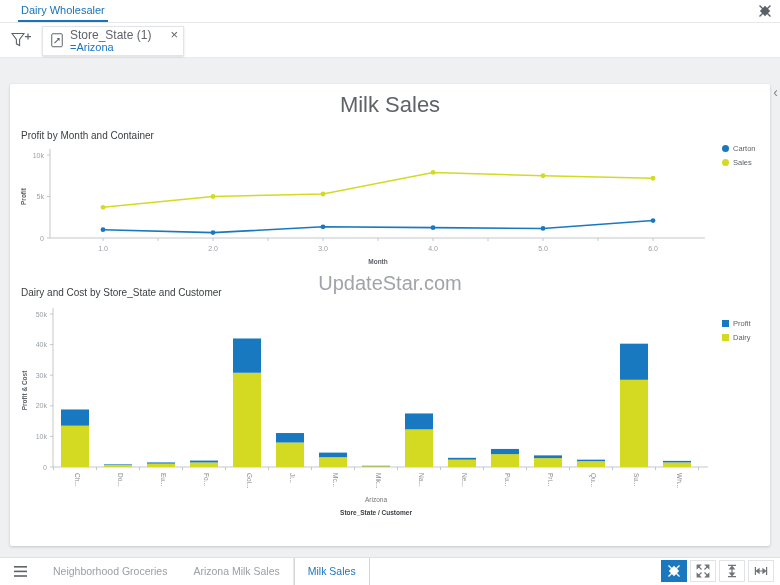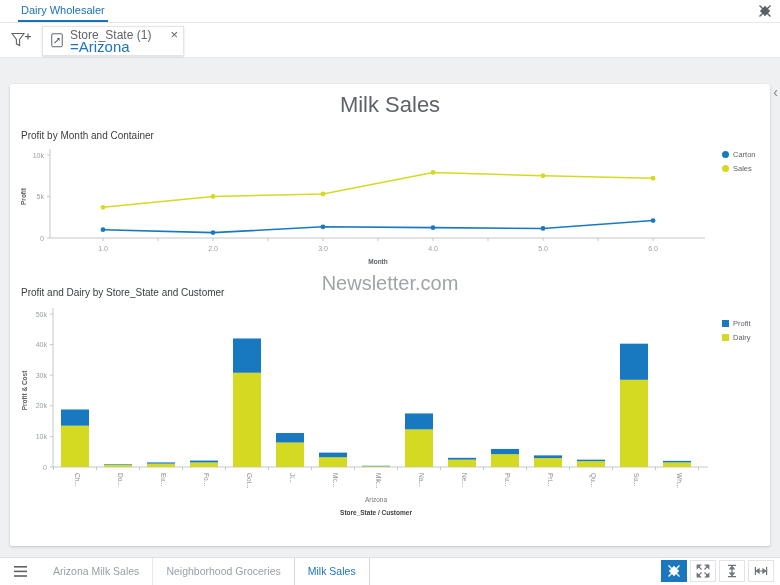--- a/index.html
+++ b/index.html
@@ -13,39 +13,39 @@
   #fs-btn{position:absolute;right:7px;top:3px;width:16px;height:16px;display:flex;align-items:center;justify-content:center;}
 
   
   #filter-row{position:absolute;top:23px;left:0;right:0;height:34px;background:#fff;border-bottom:1px solid #e9eaec;}
   #funnel-btn{position:absolute;left:11px;top:8px;width:22px;height:18px;}
   #chip{position:absolute;left:42px;top:3px;width:140px;height:28px;background:#fff;border:1px solid #e2e4e7;
         box-shadow:0 1px 2px rgba(0,0,0,.14);}
   #chip-icon{position:absolute;left:8px;top:6px;}
   #chip-text{position:absolute;left:27px;top:2px;line-height:12px;}
   #chip-title{font-size:12px;color:#5f6368;}
-  #chip-value{font-size:15px;color:#1a73c8;}
+  #chip-value{font-size:11px;color:#1a73c8;}
   #chip-close{position:absolute;right:5px;top:0px;font-size:13px;color:#5f6368;cursor:default;}
 
   
   #canvas{position:absolute;top:58px;left:0;right:0;height:499px;background:#eff0f2;}
   #collapse{position:absolute;right:2px;top:26px;font-size:14px;color:#80868b;cursor:default;}
   #card{position:absolute;left:10px;top:26px;width:760px;height:462px;background:#fff;
         box-shadow:0 1px 3px rgba(0,0,0,.18);border-radius:2px;}
 
   #page-title{position:absolute;top:8px;left:0;right:0;text-align:center;font-size:22px;color:#5f6368;font-weight:400;}
   .chart-subtitle{position:absolute;left:11px;font-size:10px;color:#3c4043;}
   #c1-title{top:46px;}
   #c2-title{top:203px;}
   #lineChart{position:absolute;left:8px;top:57px;}
   #barChart{position:absolute;left:8px;top:216px;}
   #watermark{position:absolute;top:188px;left:0;right:0;text-align:center;font-size:20px;color:#a0a4a9;}
 
   .legend{position:absolute;left:712px;}
-  #legend1{top:66px;}
+  #legend1{top:60px;}
   #legend2{top:235px;}
   .lg-row{display:flex;align-items:center;margin-bottom:5px;}
   .lg-dot{width:7px;height:7px;border-radius:50%;margin-right:4px;flex:none;}
   .lg-sq{width:7px;height:7px;margin-right:4px;flex:none;}
   .lg-label{font-size:7.5px;color:#5f6368;white-space:nowrap;}
 
   
   #bottom-bar{position:absolute;bottom:0;left:0;right:0;height:27px;background:#fff;border-top:1px solid #dfe1e5;}
   #hamburger{position:absolute;left:14px;top:8px;width:13px;height:11px;}
   #sheet-tabs{position:absolute;left:40px;top:0;height:27px;display:flex;}
@@ -156,23 +156,23 @@
           <div class="lg-row">
             <span class="lg-dot" style="background: rgb(24, 121, 192);"></span>
             <span class="lg-label">Carton</span>
           </div>
           <div class="lg-row">
             <span class="lg-dot" style="background: rgb(212, 218, 34);"></span>
             <span class="lg-label">Sales</span>
           </div>
         </div>
 
-      <div id="watermark">Newsletter.com</div>
-
-      <div id="c2-title" class="chart-subtitle">Profit and Dairy by Store_State and Customer</div>
+      <div id="watermark">UpdateStar.com</div>
+
+      <div id="c2-title" class="chart-subtitle">Dairy and Cost by Store_State and Customer</div>
       <svg id="barChart" width="700" height="236" viewBox="0 0 700 236">
           <line x1="35" y1="8" x2="35" y2="167" stroke="#c3c7cb" stroke-width="1"></line>
           <line x1="35" y1="167" x2="690" y2="167" stroke="#c3c7cb" stroke-width="1"></line>
           <line x1="32" y1="167" x2="35" y2="167" stroke="#c3c7cb"></line>
           <text x="29" y="169.5" text-anchor="end" font-size="7" fill="#9aa0a6">0</text>
           <line x1="32" y1="136.4" x2="35" y2="136.4" stroke="#c3c7cb"></line>
           <text x="29" y="138.9" text-anchor="end" font-size="7" fill="#9aa0a6">10k</text>
           <line x1="32" y1="105.8" x2="35" y2="105.8" stroke="#c3c7cb"></line>
           <text x="29" y="108.3" text-anchor="end" font-size="7" fill="#9aa0a6">20k</text>
           <line x1="32" y1="75.2" x2="35" y2="75.2" stroke="#c3c7cb"></line>
@@ -259,22 +259,22 @@
     </div>
   </div>
 
   <div id="bottom-bar">
     <svg id="hamburger" width="13" height="11" viewBox="0 0 13 11">
       <rect x="0" y="0" width="13" height="1.6" fill="#5f6368"></rect>
       <rect x="0" y="4.6" width="13" height="1.6" fill="#5f6368"></rect>
       <rect x="0" y="9.2" width="13" height="1.6" fill="#5f6368"></rect>
     </svg>
     <div id="sheet-tabs">
+      <span class="sheet-tab">Neighborhood Groceries</span>
       <span class="sheet-tab sep-r">Arizona Milk Sales</span>
-      <span class="sheet-tab">Neighborhood Groceries</span>
       <span class="sheet-tab active">Milk Sales</span>
     </div>
     <div id="view-btns">
       <span class="vbtn active">
         <svg width="14" height="14" viewBox="0 0 14 14">
           <g stroke="#fff" stroke-width="1.3" fill="#fff">
             <path d="M1.5 1.5 L5.3 5.3"></path>
               <polygon points="6.4,6.4 6.4,3.4 3.4,6.4"></polygon>
             <path d="M12.5 1.5 L8.7 5.3"></path>
               <polygon points="7.6,6.4 7.6,3.4 10.6,6.4"></polygon>

